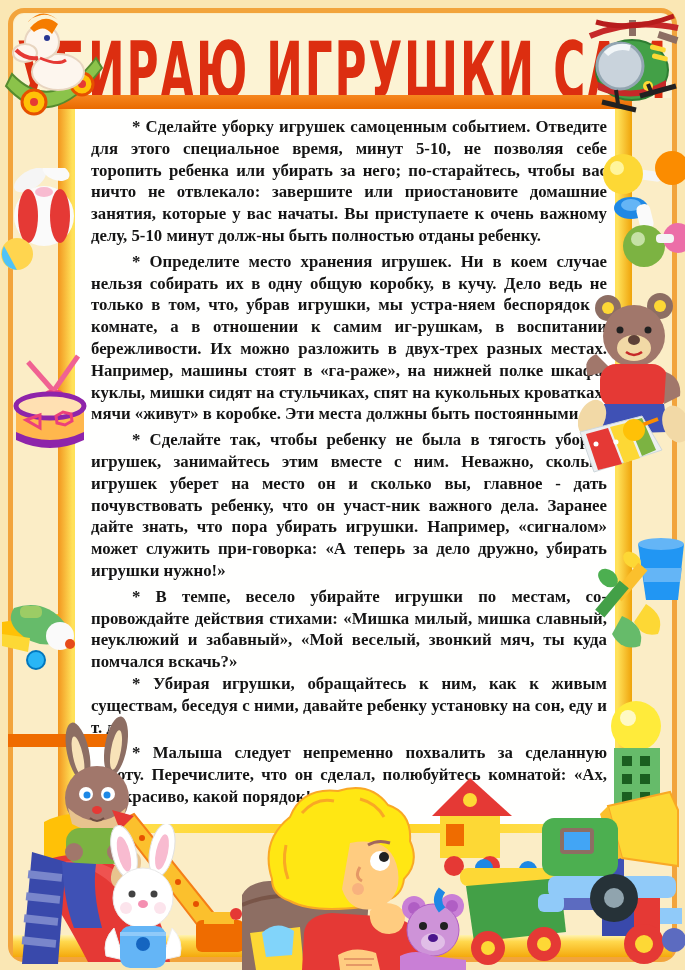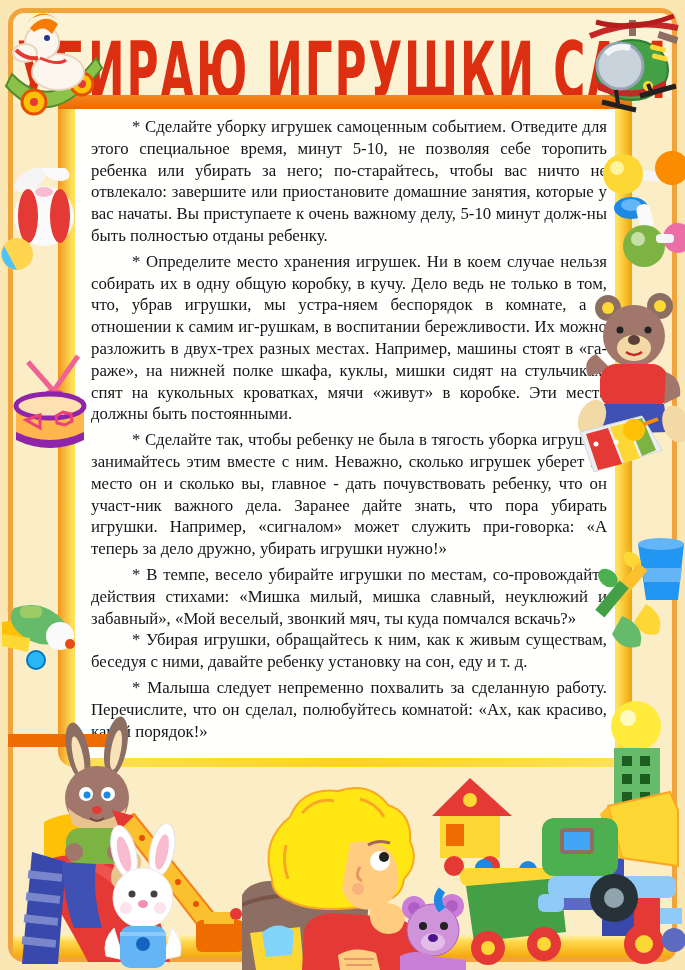--- a/index.html
+++ b/index.html
@@ -9,21 +9,21 @@
   .title-band{position:absolute;left:14px;top:14px;right:14px;height:84px;background:#FCF3D4;border-radius:10px 10px 0 0;}
   .title{position:absolute;left:0;right:0;top:25px;text-align:center;white-space:nowrap;
          font-family:"DejaVu Sans",sans-serif;font-weight:700;font-size:46px;letter-spacing:2px;
          color:#DC2E10;transform:scale(0.95,1.7);transform-origin:50% 0;}
   .panel{position:absolute;left:58px;top:95px;width:574px;box-sizing:border-box;
          padding:14px 17px 9px 17px;border-radius:0 0 16px 16px;
          background:linear-gradient(to right,#F2961F 0%,#FFE159 2.5%,#FFD21C 50%,#FFE159 97.5%,#EFA30A 100%);}
   .panel-top-bar{position:absolute;top:0;left:0;right:0;height:14px;background:linear-gradient(#F6871F,#E96A00);}
   .panel-white{background:#FFFFFE;padding:7px 8px 12px 16px;}
   .body-text{font-size:16.8px;line-height:21.8px;color:#151515;text-align:justify;}
-  .body-text p{margin:0 0 4px;text-indent:41px;}
+  .body-text p{margin:0 0 4px;text-indent:41px;font-weight:bold;}
   .body-text p.no-indent{text-indent:0;}
   .body-text p.tight{margin-bottom:0;}
   .floor{position:absolute;left:13px;right:13px;bottom:13px;height:22px;
          background:linear-gradient(#FFF3B0,#FFD84D 30%,#F4A90C);}
   .deco{position:absolute;}
 </style>
 </head>
 <body>
 
 <div id="poster">

